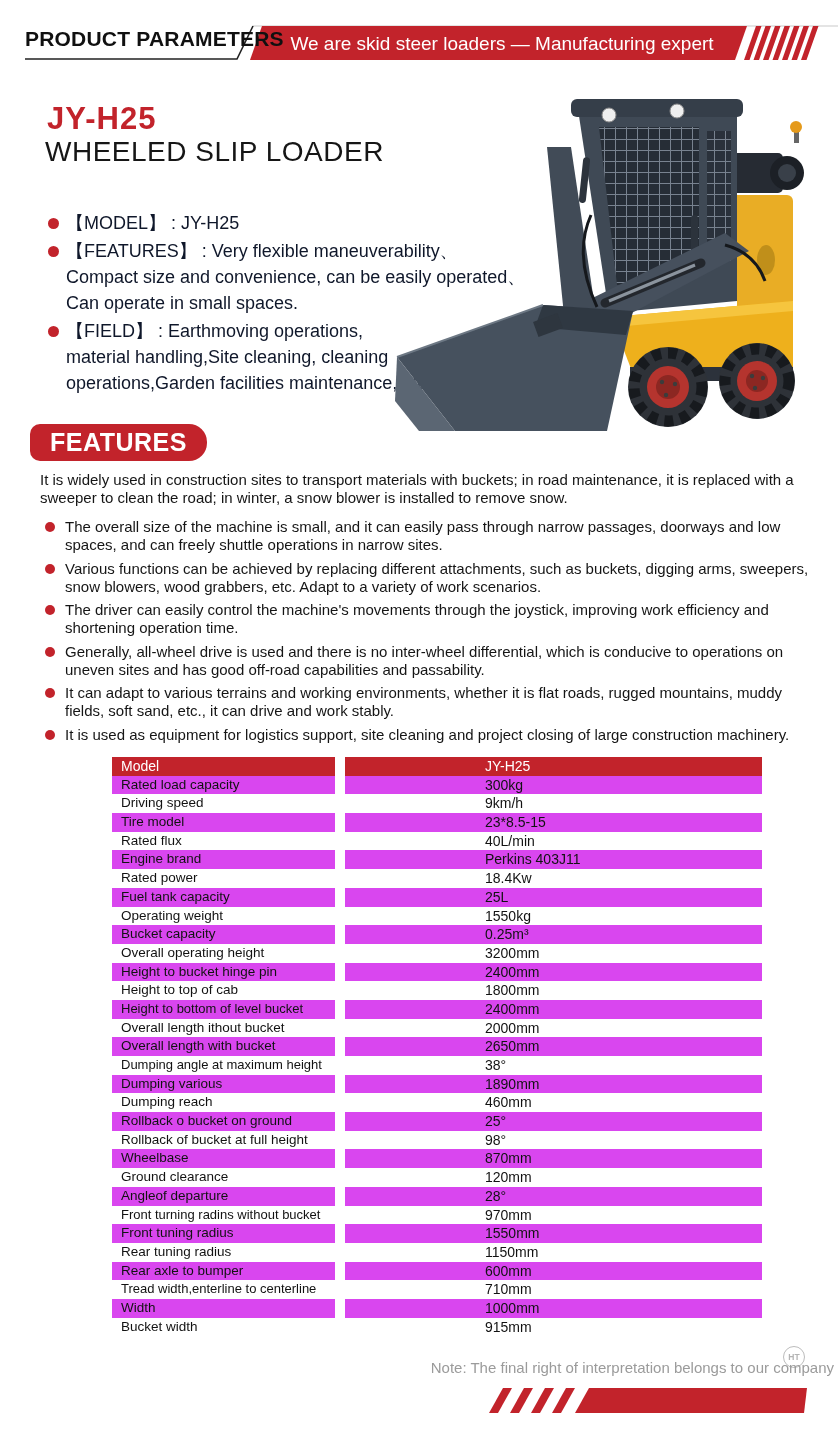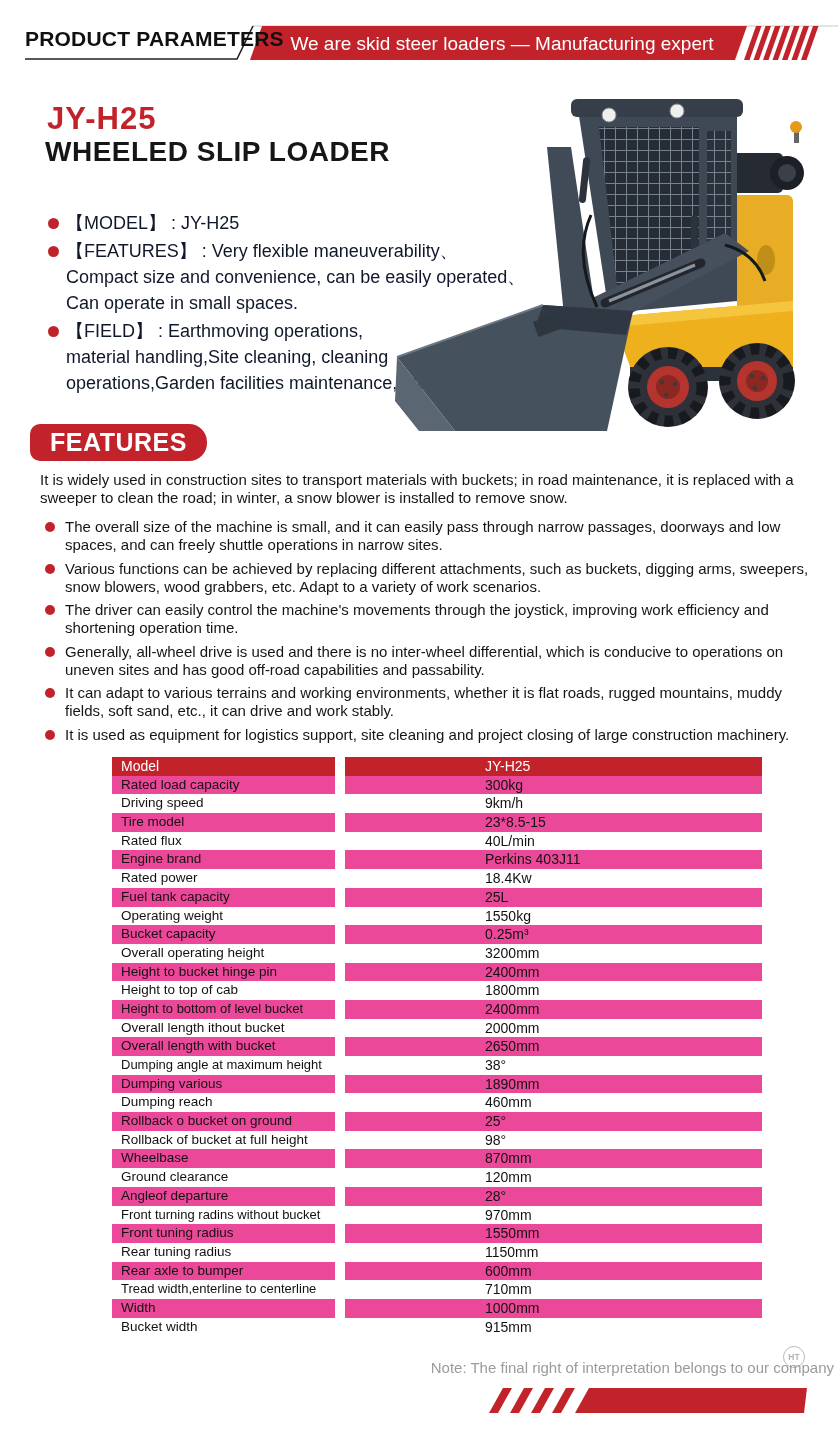--- a/index.html
+++ b/index.html
@@ -6,41 +6,41 @@
   .page{
     position:relative; width:840px; height:1446px; background:#ffffff;
     font-family:"Liberation Sans","DejaVu Sans",sans-serif; overflow:hidden; color:#1a1a1a;padding-left:28px;
   }
   
   .kicker{position:absolute;left:25px;top:27px;font-size:21px;font-weight:bold;color:#101010;letter-spacing:.2px;}
   .header-deco{position:absolute;left:0;top:0;}
   .banner-text{position:absolute;left:268px;top:33px;width:468px;text-align:center;color:#fff;font-size:19px;}
   
   .model-code{position:absolute;left:47px;top:101px;font-size:31px;font-weight:bold;color:#c2232b;letter-spacing:1px;}
-  .product-name{position:absolute;left:45px;top:136px;font-size:28px;font-weight:bold;color:#161616;letter-spacing:.5px;}
+  .product-name{position:absolute;left:45px;top:136px;font-size:28px;font-weight:normal;color:#161616;letter-spacing:.5px;}
   .spec-bullets{position:absolute;left:48px;top:210px;width:480px;margin:0;padding:0;list-style:none;}
   .spec-bullet{display:flex;margin-bottom:2px;}
   .spec-dot{width:11px;height:11px;border-radius:50%;background:#c2232b;margin:8px 7px 0 0;flex:none;}
   .spec-text{font-size:18px;line-height:26px;color:#0f172a;white-space:pre-line;}
   .machine-svg{position:absolute;left:395px;top:95px;}
   
   .features-badge{position:absolute;left:30px;top:424px;width:177px;height:37px;background:#c2232b;color:#fff;
     font-size:25px;font-weight:bold;text-align:center;line-height:37px;border-radius:10px 18px 18px 10px;letter-spacing:.5px;}
   .features-intro{position:absolute;left:40px;top:471px;width:780px;font-size:15px;line-height:17.5px;color:#151515;margin:0;}
   .features-list{position:absolute;left:42px;top:518px;width:776px;margin:0;padding:0;list-style:none;}
   .feature-item{display:flex;margin-bottom:5.5px;}
   .feature-dot{width:10px;height:10px;border-radius:50%;background:#c2232b;margin:4px 10px 0 3px;flex:none;}
   .feature-text{font-size:15px;line-height:18px;color:#151515;}
   
   .spec-table{position:absolute;left:112px;top:757px;width:650px;}
   .t-row{display:flex;height:18.7px;line-height:18.7px;color:#121212;}
   .t-label{width:214px;padding-left:9px;font-size:13.5px;white-space:nowrap;}
   .t-gap{width:10px;flex:none;}
   .t-value{flex:1;padding-left:140px;font-size:14px;white-space:nowrap;}
-  .t-row.shade .t-label,.t-row.shade .t-value{background:#ec4899;}
+  .t-row.shade .t-label,.t-row.shade .t-value{background:#d946ef;}
   .t-row.head .t-label,.t-row.head .t-value{background:#c2232b;color:#ffffff;font-size:14px;}
   .t-row.small-label .t-label{font-size:13px;}
   
   .note{position:absolute;right:34px;top:1359px;font-size:15px;color:#9b9b9b;}
   .ht-badge{position:absolute;left:783px;top:1346px;width:20px;height:20px;border:1px solid #bcbcbc;border-radius:50%;
     color:#b3b3b3;font-size:8.5px;font-weight:bold;text-align:center;line-height:20px;}
   .bottom-bar{position:absolute;left:0;top:1386px;}
 </style>
 </head>
 <body>

